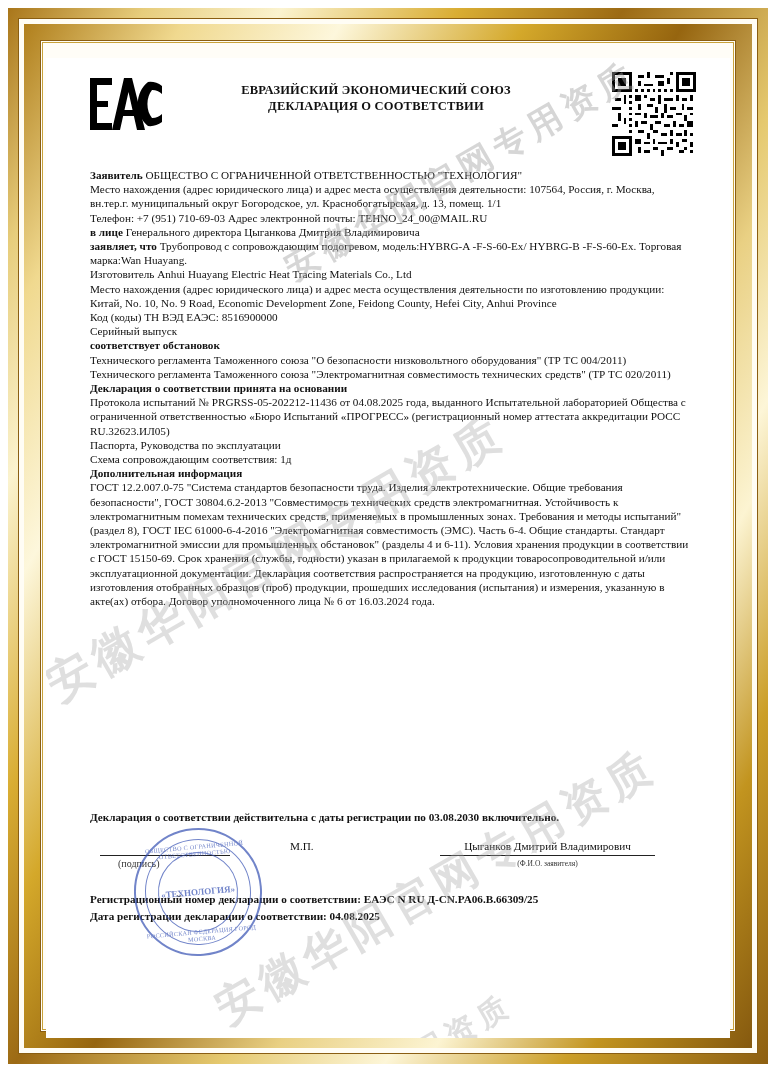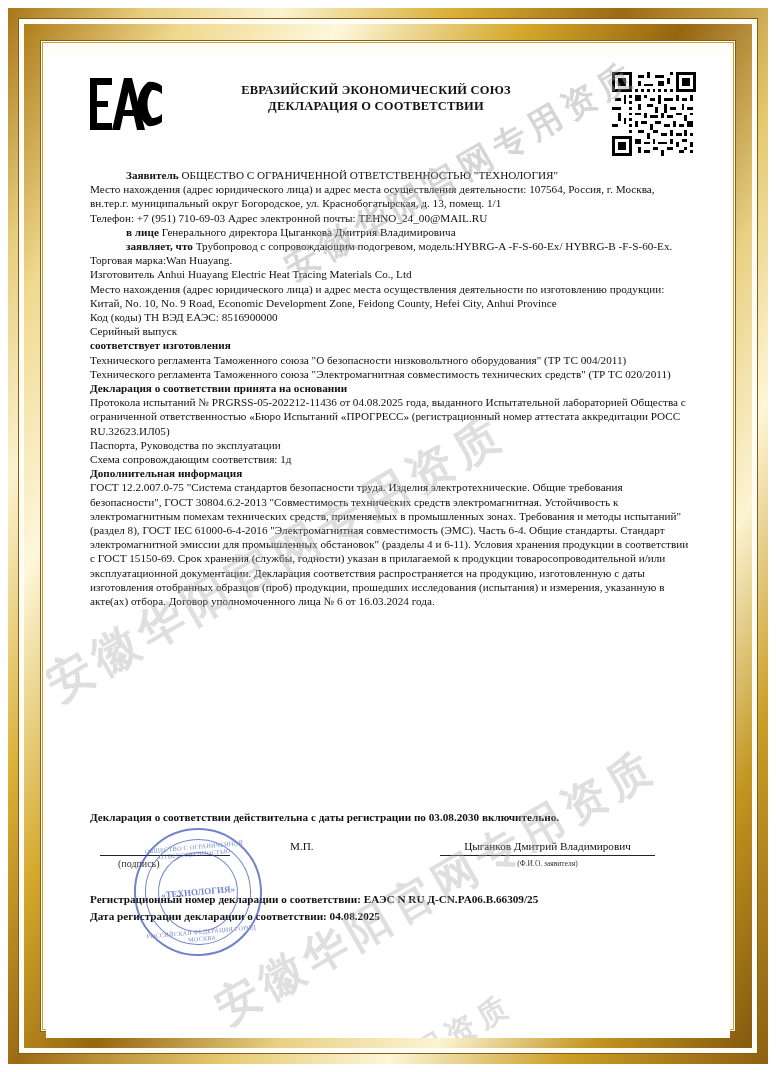--- a/index.html
+++ b/index.html
@@ -95,21 +95,21 @@
     left: 44px;
     top: 110px;
     width: 600px;
     font-size: 11.2px;
     line-height: 14.2px;
   }
   .content p {
     margin: 0 0 0 0;
     text-align: left;
   }
-  .b { font-weight: bold; margin-left: 36px; }
+  .b { font-weight: bold; }
   .blk { margin-bottom: 2px; }
   .spaced { margin-top: 3px; }
 
   
   .sig-area {
     position: absolute;
     left: 44px;
     top: 752px;
     width: 600px;
     font-size: 11.2px;
@@ -397,21 +397,21 @@
     <p class="blk spaced">
       <span class="b">заявляет, что</span>
       <span>Трубопровод с сопровождающим подогревом, модель:HYBRG-A -F-S-60-Ex/ HYBRG-B -F-S-60-Ex. Торговая марка:Wan Huayang.</span>
     </p>
 
     <p class="blk">Изготовитель Anhui Huayang Electric Heat Tracing Materials Co., Ltd</p>
     <p class="blk">Место нахождения (адрес юридического лица) и адрес места осуществления деятельности по изготовлению продукции: Китай, No. 10, No. 9 Road, Economic Development Zone, Feidong County, Hefei City, Anhui Province</p>
     <p class="blk">Код (коды) ТН ВЭД ЕАЭС: 8516900000</p>
     <p class="blk">Серийный выпуск</p>
 
-    <p class="blk b">соответствует изготовления</p>
+    <p class="blk b">соответствует обстановок</p>
     <p class="blk">Технического регламента Таможенного союза "О безопасности низковольтного оборудования" (ТР ТС 004/2011)</p>
     <p class="blk">Технического регламента Таможенного союза "Электромагнитная совместимость технических средств" (ТР ТС 020/2011)</p>
 
     <p class="blk b spaced">Декларация о соответствии принята на основании</p>
     <p class="blk">Протокола испытаний № PRGRSS-05-202212-11436 от 04.08.2025 года, выданного Испытательной лабораторией Общества с ограниченной ответственностью «Бюро Испытаний «ПРОГРЕСС» (регистрационный номер аттестата аккредитации РОСС RU.32623.ИЛ05)</p>
     <p class="blk">Паспорта, Руководства по эксплуатации</p>
     <p class="blk">Схема сопровождающим соответствия: 1д</p>
 
     <p class="blk b spaced">Дополнительная информация</p>
     <p class="blk">ГОСТ 12.2.007.0-75 "Система стандартов безопасности труда. Изделия электротехнические. Общие требования безопасности", ГОСТ 30804.6.2-2013 "Совместимость технических средств электромагнитная. Устойчивость к электромагнитным помехам технических средств, применяемых в промышленных зонах. Требования и методы испытаний" (раздел 8), ГОСТ IEC 61000-6-4-2016 "Электромагнитная совместимость (ЭМС). Часть 6-4. Общие стандарты. Стандарт электромагнитной эмиссии для промышленных обстановок" (разделы 4 и 6-11). Условия хранения продукции в соответствии с ГОСТ 15150-69. Срок хранения (службы, годности) указан в прилагаемой к продукции товаросопроводительной и/или эксплуатационной документации. Декларация соответствия распространяется на продукцию, изготовленную с даты изготовления отобранных образцов (проб) продукции, прошедших исследования (испытания) и измерения, указанную в акте(ах) отбора. Договор уполномоченного лица № 6 от 16.03.2024 года.</p>

